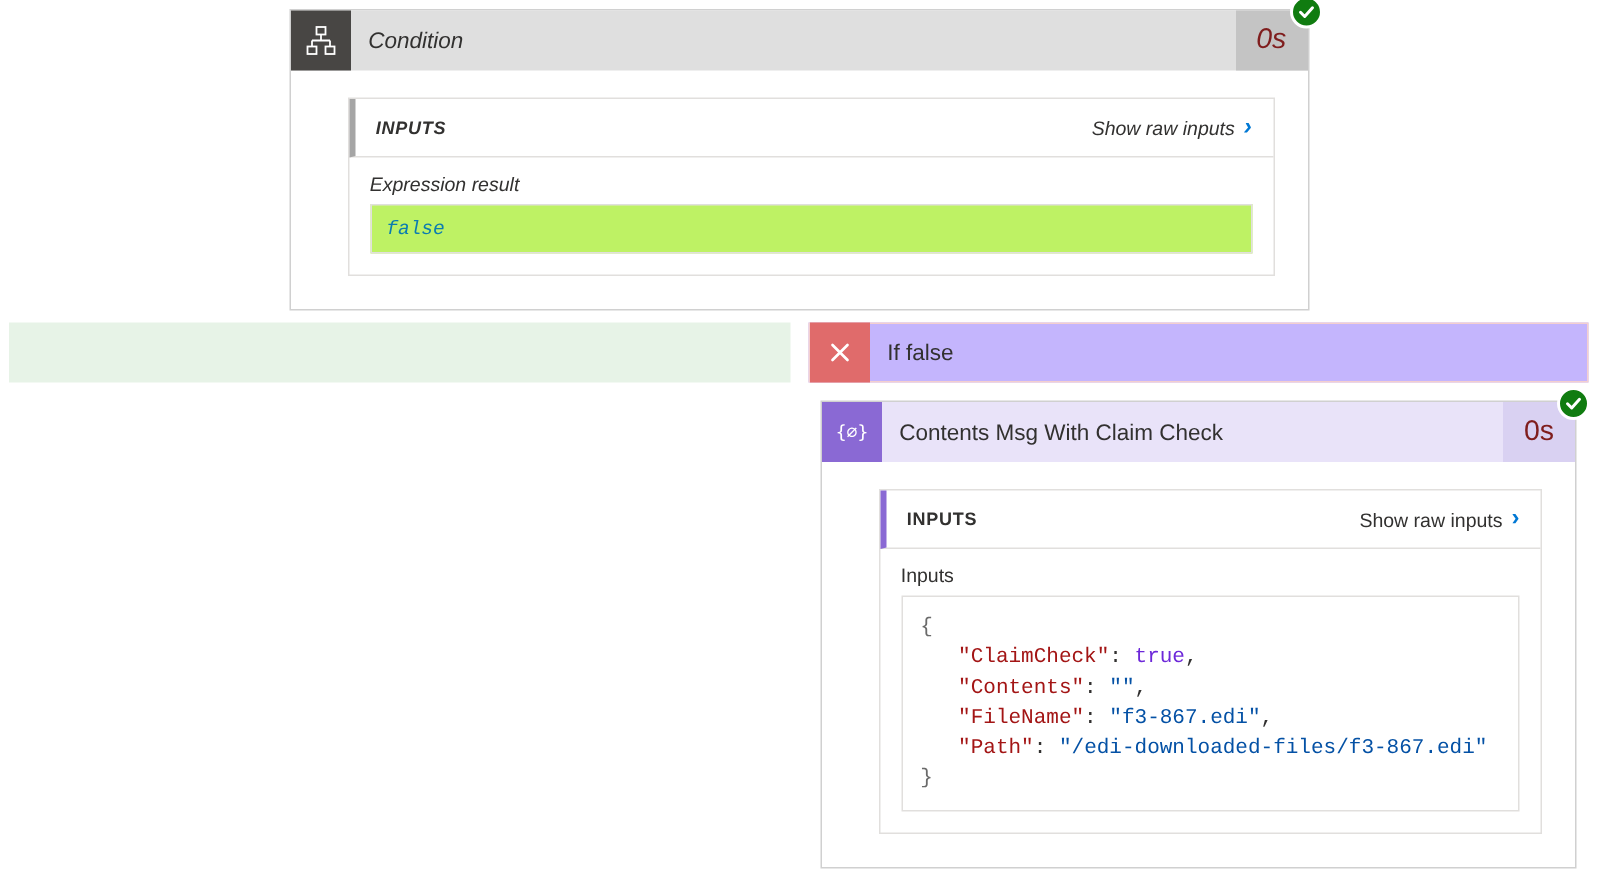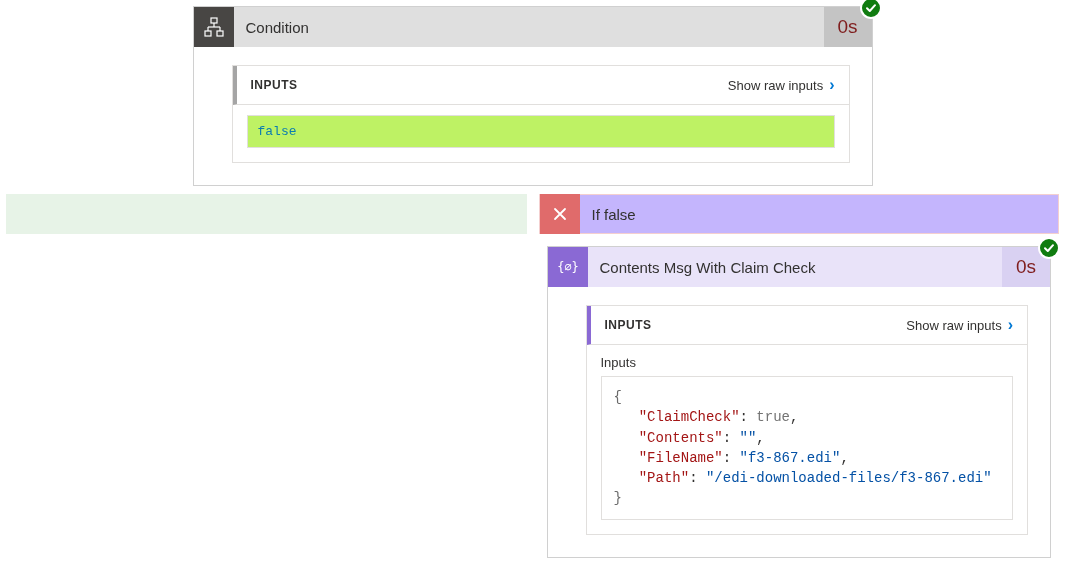--- a/index.html
+++ b/index.html
@@ -13,21 +13,21 @@
       overflow: hidden;
     }
     .canvas {
       padding: 6px 0 0 0;
     }
     .card {
       border: 1px solid #d0d0d0;
       background: #ffffff;
       position: relative;
     }
-    .condition-card { margin: 0 auto 8px auto; width: 680px; }
+    .condition-card { margin: 0 auto 8px auto; width: 680px; font-style: italic; }
     .card-header {
       display: flex;
       align-items: center;
       height: 40px;
       position: relative;
     }
     .card-header .icon-box {
       width: 40px;
       height: 40px;
       display: flex;
@@ -110,21 +110,21 @@
       padding: 10px 12px;
       font-family: Consolas, "Courier New", monospace;
       font-size: 14px;
       background: #fff;
       line-height: 1.45;
       white-space: pre;
     }
     .j-brace { color: #6a6a6a; }
     .j-key { color: #a31515; }
     .j-val-str { color: #0451a5; }
-    .j-val-kw { color: #737373; }
+    .j-val-kw { color: #6d28d9; }
     .j-punc { color: #323130; }
     .branch-row {
       display: flex;
       gap: 12px;
       padding: 0 6px;
     }
     .branch-col { flex: 1; min-width: 0; }
     .branch-header {
       height: 40px;
       display: flex;
@@ -182,20 +182,21 @@
     <div class="card-body">
       <div class="inputs-panel">
         <div class="inputs-panel-header">
           <span class="label">INPUTS</span>
           <span class="show-raw">
             <span>Show raw inputs</span>
             <span class="chevron">›</span>
           </span>
         </div>
         <div class="inputs-panel-body">
+          <div class="field-label">Expression result</div>
           <div class="value-box">false</div>
         </div>
       </div>
     </div>
   </div>
 
   <div class="branch-row">
 
     <div class="branch-col branch-true">
       <div class="branch-header"></div>

